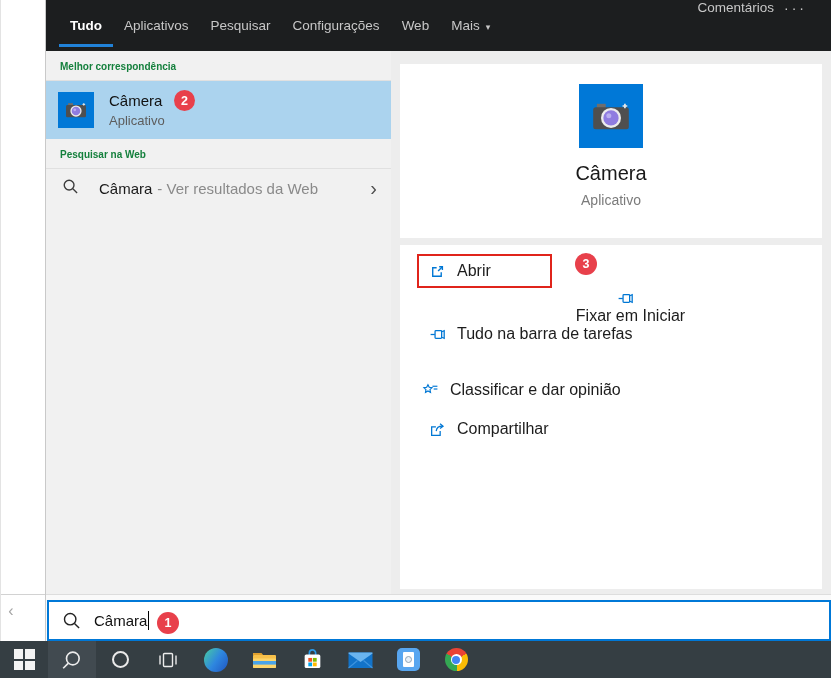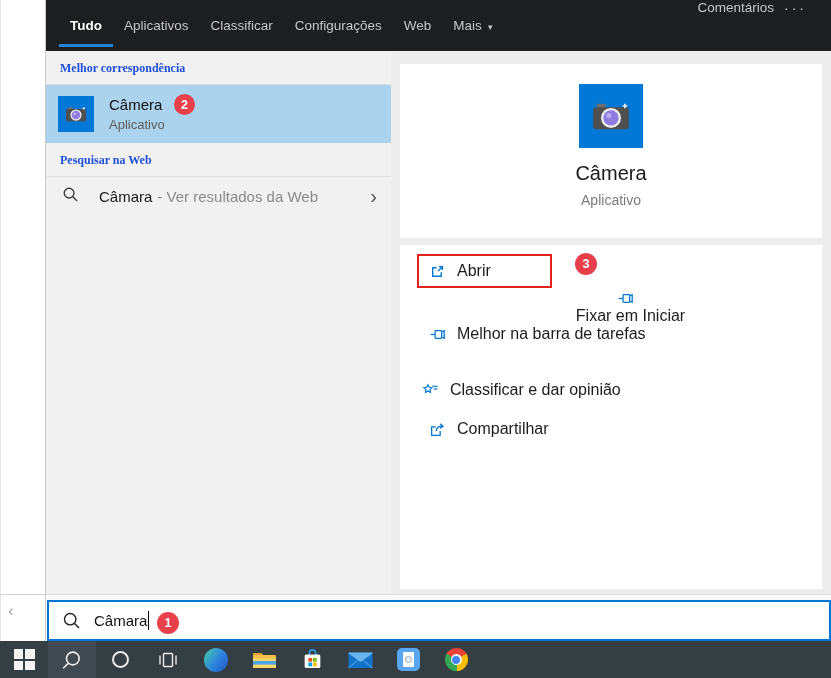--- a/index.html
+++ b/index.html
@@ -57,23 +57,22 @@
 
   
   .panel-body {
     position: absolute; left: 0; top: 51px; width: 785px; height: 544px;
     display: flex; border-bottom: 1px solid #dddddd;
   }
 
   
   .left-panel { width: 345px; background: #f1f1f1; position: relative; }
   .section-heading {
-    font-size: 12px; font-weight: bold; color: #1d4ed8;
+    font-size: 10px; font-weight: bold; color: #15803d;
     padding: 10px 0 8px 14px;
-    font-family: Liberation Serif, serif;
   }
   .h-divider { height: 1px; background: #e0e0e0; }
 
   .best-match-item {
     height: 58px; background: #abd3ee; display: flex; align-items: center;
     padding-left: 12px; position: relative;
   }
   .bm-icon {
     width: 36px; height: 36px; background: #0078d7; flex: 0 0 auto;
     display: flex; align-items: center; justify-content: center;
@@ -180,21 +179,21 @@
 
   <div class="topbar">
     <div class="tabs">
       <div class="tab active">
           <span>Tudo</span>
         </div>
       <div class="tab">
           <span>Aplicativos</span>
         </div>
       <div class="tab">
-          <span>Classificar</span>
+          <span>Pesquisar</span>
         </div>
       <div class="tab">
           <span>Configurações</span>
         </div>
       <div class="tab">
           <span>Web</span>
         </div>
       <div class="tab">
         <span>Mais</span>
         <span class="dd-arrow">▾</span>
@@ -291,21 +290,21 @@
         </div>
 
         <div class="action-row row-2">
           <span class="a-icon">
             <svg width="17" height="17" viewBox="0 0 16 16" fill="none" stroke="#0077d4" stroke-width="1.2">
               <path d="M1.5 8h4"></path>
               <rect x="5.7" y="4.4" width="6.2" height="7.2" rx="0.8"></rect>
               <path d="M11.9 5.4l2.4-1v7.2l-2.4-1"></path>
             </svg>
           </span>
-          <span class="a-label">Melhor na barra de tarefas</span>
+          <span class="a-label">Tudo na barra de tarefas</span>
         </div>
 
 
         <div class="action-row row-4">
           <span class="a-icon">
             <svg width="17" height="17" viewBox="0 0 16 16" fill="none" stroke="#0077d4" stroke-width="1.1">
               <path d="M5.6 2.6l1.2 2.4 2.6.4-1.9 1.8.5 2.6-2.4-1.3-2.3 1.3.4-2.6L1.8 5.4l2.6-.4z"></path>
               <path d="M9.8 4h4.7"></path>
               <path d="M11 6.6h3.5"></path>
             </svg>

